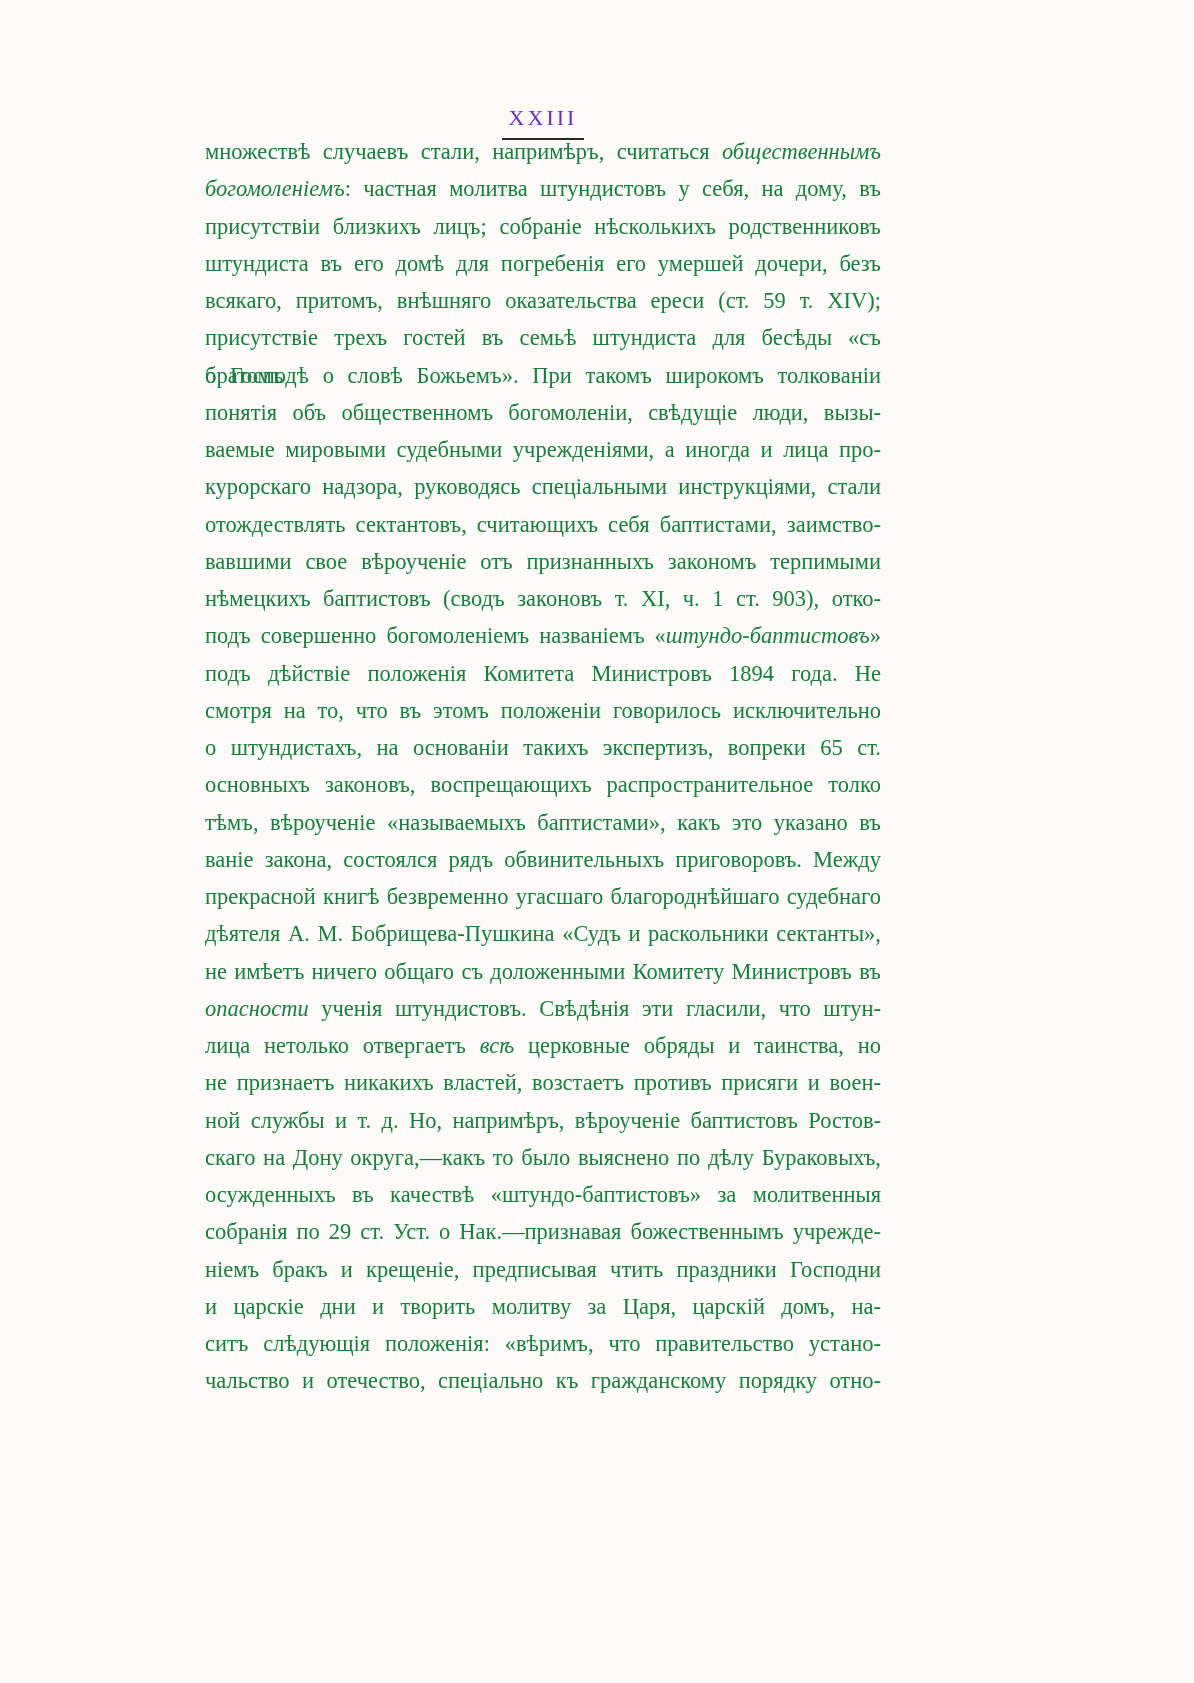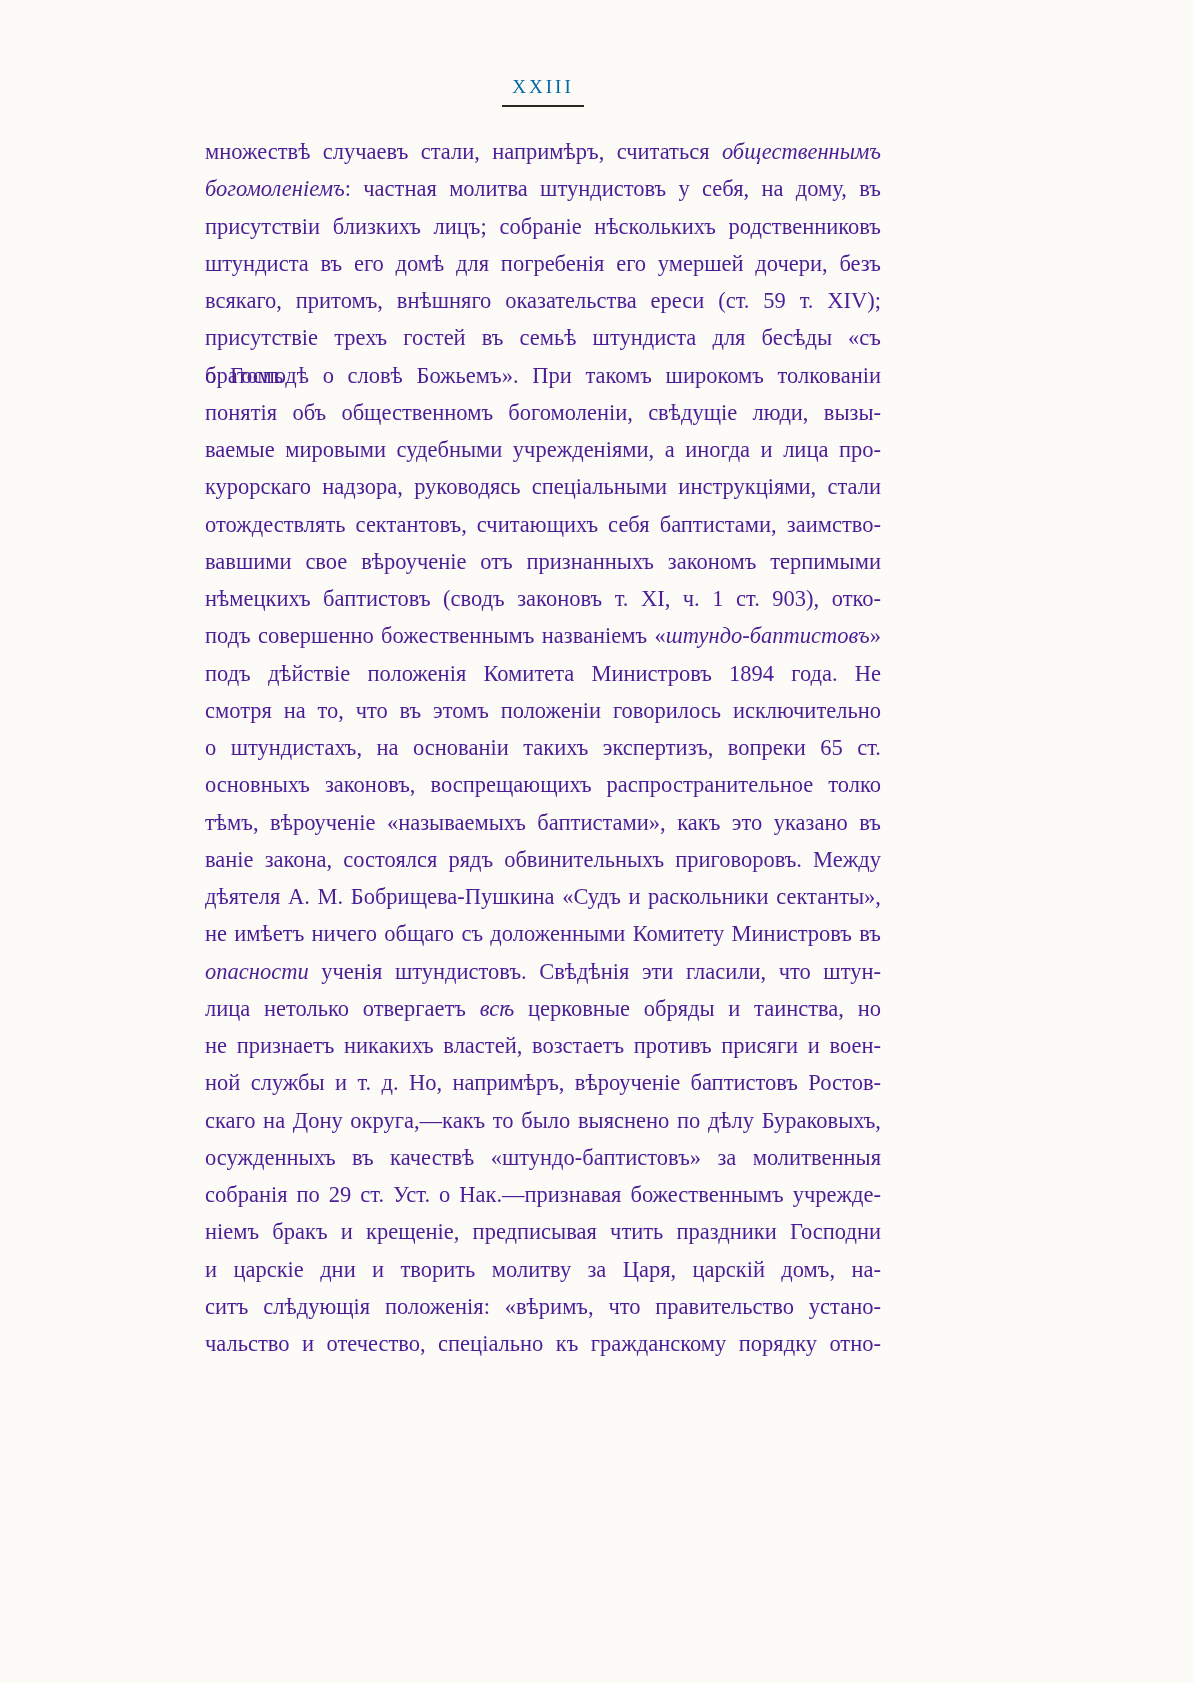--- a/index.html
+++ b/index.html
@@ -15,35 +15,36 @@
     color: #26221c;
     overflow: hidden;
   }
   .header {
     position: absolute;
     top: 76px; left: 205px; width: 676px;
     text-align: center;
   }
   .pagenum {
     display: inline-block;
-    font-size: 19px;
+    font-size: 22px;
     letter-spacing: 3px;
-    color: #0369a1;
+    color: #6d28d9;
+    margin-top: 29px;
   }
   .rule {
     width: 82px; height: 2px;
     background: #2c2822;
     margin: 7px auto 0 auto;
   }
   .textblock {
     position: absolute;
     top: 133px; left: 205px; width: 676px;
     font-size: 22.5px;
     line-height: 37.25px;
-    color: #4c1d95;
+    color: #15803d;
   }
   .line {
     text-align: justify;
     text-align-last: justify;
     height: 37.25px;
     white-space: normal;
   }
   .it { font-style: italic; }
 </style>
 </head>
@@ -61,27 +62,28 @@
       <div class="line"><span>штундиста въ его домѣ для погребенія его умершей дочери, безъ</span></div>
       <div class="line"><span>всякаго, притомъ, внѣшняго оказательства ереси (ст. 59 т. XIV);</span></div>
       <div class="line"><span>присутствіе трехъ гостей въ семьѣ штундиста для бесѣды «съ братомъ</span></div>
       <div class="line"><span>о Господѣ о словѣ Божьемъ». При такомъ широкомъ толкованіи</span></div>
       <div class="line"><span>понятія объ общественномъ богомоленіи, свѣдущіе люди, вызы-</span></div>
       <div class="line"><span>ваемые мировыми судебными учрежденіями, а иногда и лица про-</span></div>
       <div class="line"><span>курорскаго надзора, руководясь спеціальными инструкціями, стали</span></div>
       <div class="line"><span>отождествлять сектантовъ, считающихъ себя баптистами, заимство-</span></div>
       <div class="line"><span>вавшими свое вѣроученіе отъ признанныхъ закономъ терпимыми</span></div>
       <div class="line"><span>нѣмецкихъ баптистовъ (сводъ законовъ т. XI, ч. 1 ст. 903), отко-</span></div>
-      <div class="line"><span>подъ совершенно божественнымъ названіемъ «</span><span class="it">штундо-баптистовъ</span><span>»</span></div>
+      <div class="line"><span>подъ совершенно богомоленіемъ названіемъ «</span><span class="it">штундо-баптистовъ</span><span>»</span></div>
       <div class="line"><span>подъ дѣйствіе положенія Комитета Министровъ 1894 года. Не</span></div>
       <div class="line"><span>смотря на то, что въ этомъ положеніи говорилось исключительно</span></div>
       <div class="line"><span>о штундистахъ, на основаніи такихъ экспертизъ, вопреки 65 ст.</span></div>
       <div class="line"><span>основныхъ законовъ, воспрещающихъ распространительное толко</span></div>
       <div class="line"><span>тѣмъ, вѣроученіе «называемыхъ баптистами», какъ это указано въ</span></div>
       <div class="line"><span>ваніе закона, состоялся рядъ обвинительныхъ приговоровъ. Между</span></div>
+      <div class="line"><span>прекрасной книгѣ безвременно угасшаго благороднѣйшаго судебнаго</span></div>
       <div class="line"><span>дѣятеля А. М. Бобрищева-Пушкина «Судъ и раскольники сектанты»,</span></div>
       <div class="line"><span>не имѣетъ ничего общаго съ доложенными Комитету Министровъ въ</span></div>
       <div class="line"><span class="it">опасности</span><span> ученія штундистовъ. Свѣдѣнія эти гласили, что штун-</span></div>
       <div class="line"><span>лица нетолько отвергаетъ </span><span class="it">всѣ</span><span> церковные обряды и таинства, но</span></div>
       <div class="line"><span>не признаетъ никакихъ властей, возстаетъ противъ присяги и воен-</span></div>
       <div class="line"><span>ной службы и т. д. Но, напримѣръ, вѣроученіе баптистовъ Ростов-</span></div>
       <div class="line"><span>скаго на Дону округа,—какъ то было выяснено по дѣлу Бураковыхъ,</span></div>
       <div class="line"><span>осужденныхъ въ качествѣ «штундо-баптистовъ» за молитвенныя</span></div>
       <div class="line"><span>собранія по 29 ст. Уст. о Нак.—признавая божественнымъ учрежде-</span></div>
       <div class="line"><span>ніемъ бракъ и крещеніе, предписывая чтить праздники Господни</span></div>

